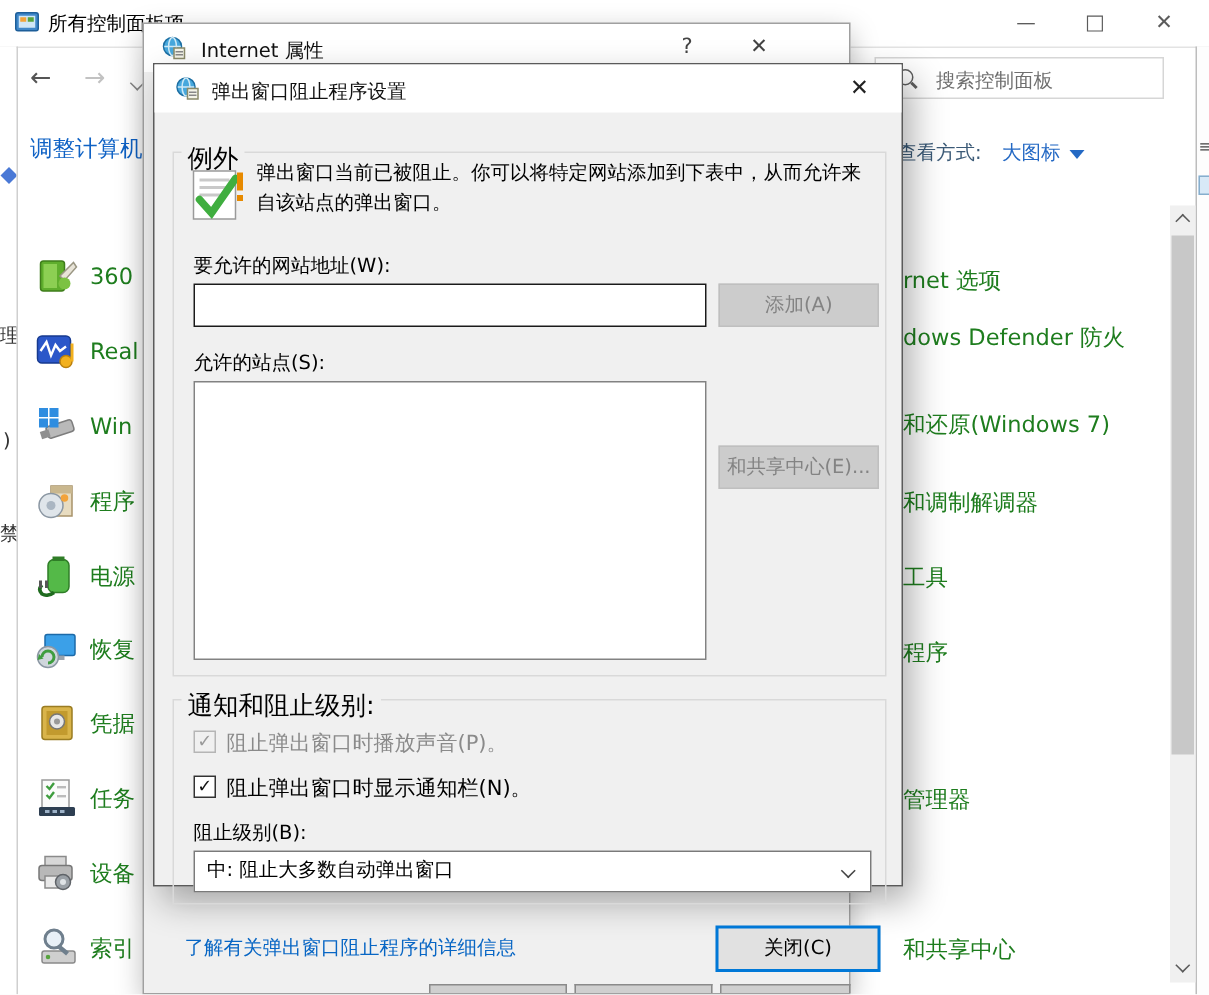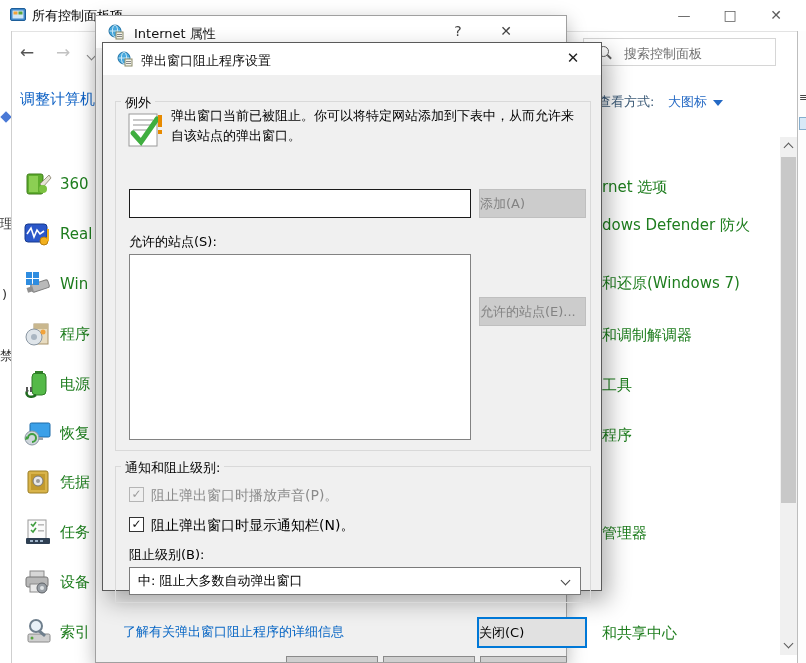--- a/index.html
+++ b/index.html
@@ -35,22 +35,22 @@
   .chev.up{transform:rotate(-135deg);}
   .chev.down{transform:rotate(45deg);}
   
   .dlg{background:#f0f0f0;box-sizing:border-box;}
   .inet-dlg{left:95px;top:15px;width:472px;height:648px;border:1px solid #a0a0a0;box-shadow:0 6px 18px rgba(0,0,0,.28);}
   .pop-dlg{left:102px;top:42px;width:500px;height:549px;border:1px solid #5a5a5a;box-shadow:6px 10px 22px rgba(0,0,0,.32);}
   .dlg-titlebar{position:absolute;left:0;top:0;right:0;height:32px;background:#fff;}
   .dlg-title{position:absolute;left:38px;top:9px;font-size:13px;color:#111;white-space:nowrap;}
   .dlg-btn{position:absolute;top:0;width:40px;height:31px;text-align:center;line-height:31px;color:#444;font-size:14px;}
   .groupbox{position:absolute;border:1px solid #d9d9d9;box-sizing:border-box;}
-  .grouplabel{position:absolute;background:#f0f0f0;padding:0 4px;font-size:13px;color:#000;white-space:nowrap;}
-  .btn{position:absolute;box-sizing:border-box;font-size:13px;}
+  .grouplabel{position:absolute;background:#f0f0f0;padding:0 4px;font-size:17px;color:#000;white-space:nowrap;}
+  .btn{position:absolute;box-sizing:border-box;text-align:center;font-size:13px;}
   .btn.disabled{background:#cccccc;border:1px solid #bfbfbf;color:#838383;}
   .btn.default{background:#e1e1e1;border:2px solid #0078d7;color:#000;}
   .txtinput{position:absolute;box-sizing:border-box;background:#fff;border:1px solid #1a1a1a;font-size:13px;padding:0 6px;outline:none;}
   .listbox{position:absolute;background:#fff;border:1px solid #828282;box-sizing:border-box;}
   .cb{position:absolute;width:15px;height:15px;box-sizing:border-box;background:#fff;border:1px solid #333;text-align:center;line-height:13px;font-size:12px;color:#111;}
   .cb.checked::after{content:"✓";}
   .cb.disabled{background:#f0f0f0;border-color:#b5b5b5;color:#9a9a9a;}
   .cb-label{position:absolute;font-size:14px;}
   .cb-label.disabled{color:#8a8a8a;}
   .combo{position:absolute;background:#fff;border:1px solid #7a7a7a;box-sizing:border-box;font-size:13px;line-height:26px;padding-left:8px;}
@@ -264,26 +264,27 @@
       <rect x="6" y="8" width="20" height="2" fill="#c9c9c9"></rect>
       <rect x="6" y="13" width="20" height="2" fill="#c9c9c9"></rect>
       <rect x="6" y="18" width="14" height="2" fill="#c9c9c9"></rect>
       <path d="M6 22 L14 31 L30 8" fill="none" stroke="#3fae3f" stroke-width="5" stroke-linecap="round"></path>
       <rect x="31" y="4" width="4" height="12" fill="#e78a00"></rect>
       <rect x="31" y="19" width="4" height="4" fill="#e78a00"></rect>
     </svg>
 
     <div class="abs" style="left:68px;top:63px;width:414px;line-height:20px">弹出窗口当前已被阻止。你可以将特定网站添加到下表中，从而允许来自该站点的弹出窗口。</div>
 
+    <span class="abs" style="left:26px;top:125px">要允许的网站地址(W):</span>
     <input class="txtinput" style="left: 26px; top: 146px; width: 342px; height: 29px;" value="">
     <div class="btn disabled" style="left:376px;top:146px;width:107px;height:29px;line-height:27px">添加(A)</div>
 
     <span class="abs" style="left:26px;top:190px">允许的站点(S):</span>
     <div class="listbox" style="left:26px;top:211px;width:342px;height:186px"></div>
-    <div class="btn disabled" style="left:376px;top:254px;width:107px;height:29px;line-height:27px">允许的站点(E)...</div>
+    <div class="btn disabled" style="left:376px;top:254px;width:107px;height:29px;line-height:27px">和共享中心(E)...</div>
 
     <div class="groupbox" style="left:12px;top:423px;width:476px;height:137px"></div>
     <span class="grouplabel" style="left:18px;top:416px">通知和阻止级别:</span>
 
     <div class="cb checked disabled" style="left:26px;top:444px"></div>
     <span class="cb-label disabled" style="left:48px;top:444px">阻止弹出窗口时播放声音(P)。</span>
 
     <div class="cb checked" style="left:26px;top:474px"></div>
     <span class="cb-label" style="left:48px;top:474px">阻止弹出窗口时显示通知栏(N)。</span>
 

